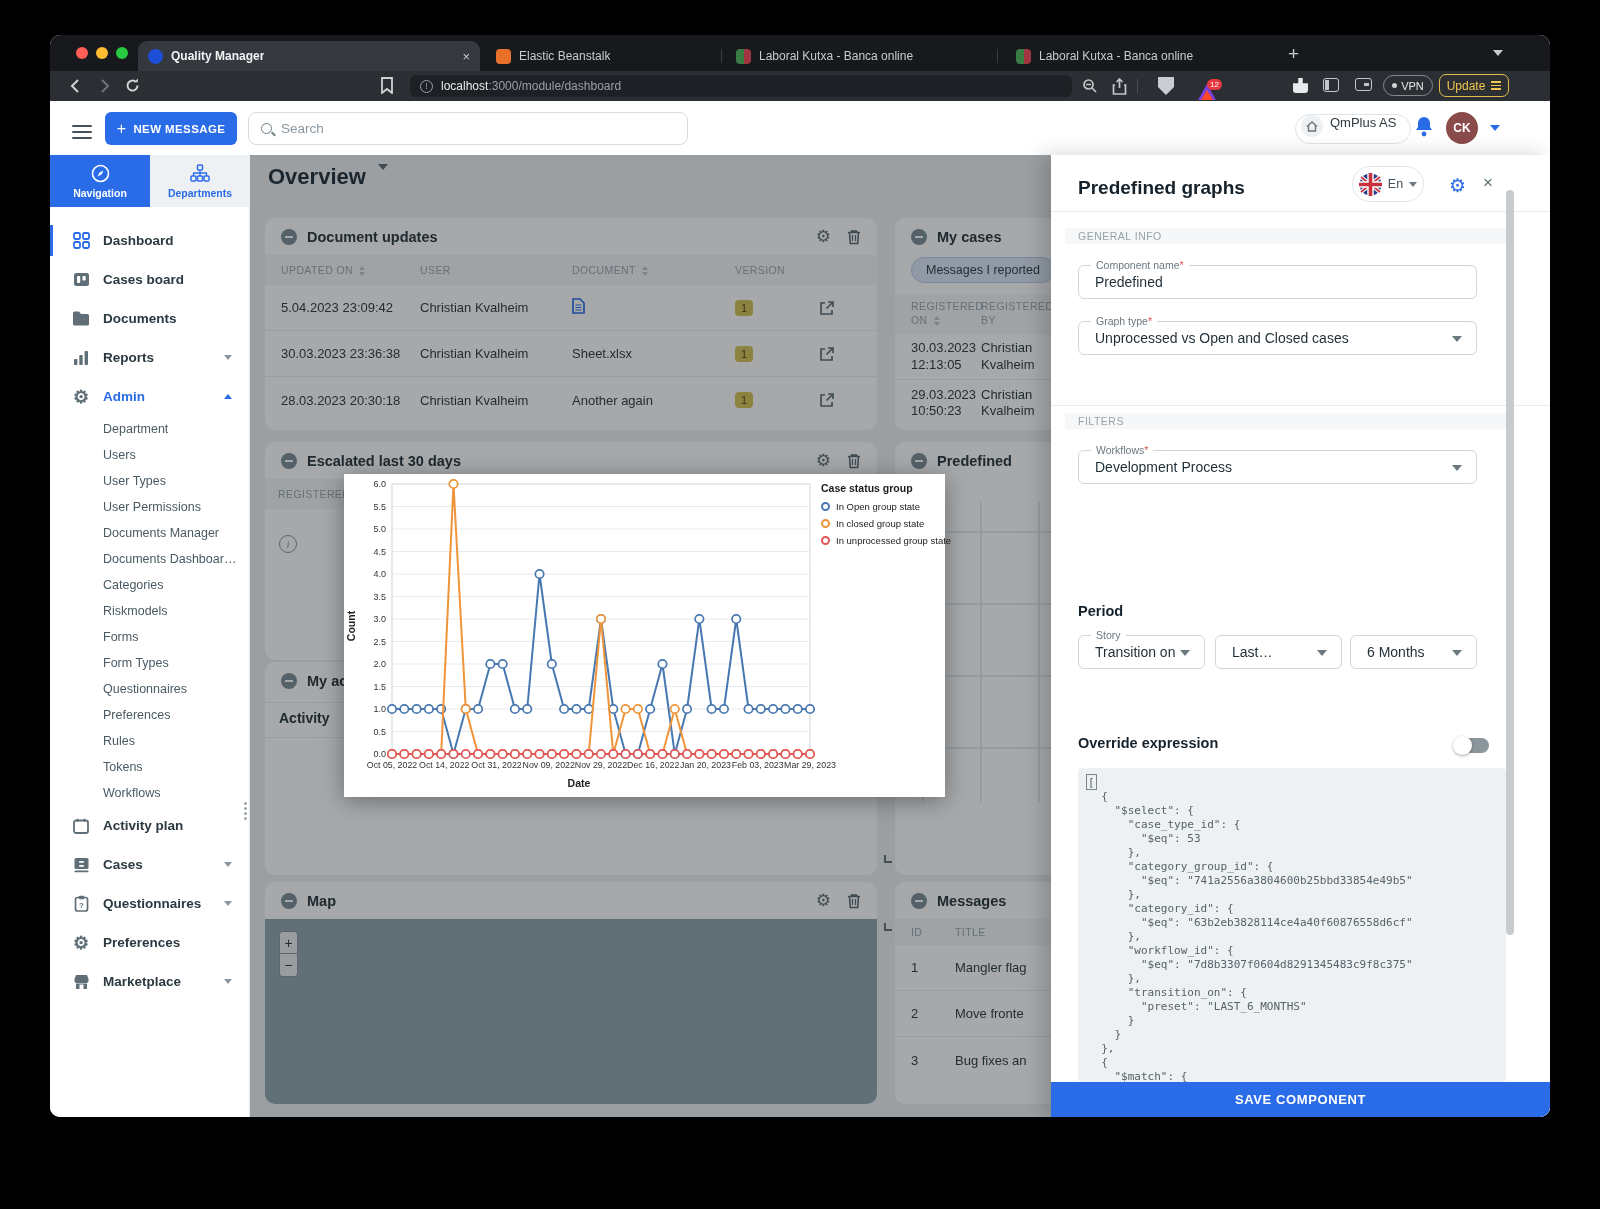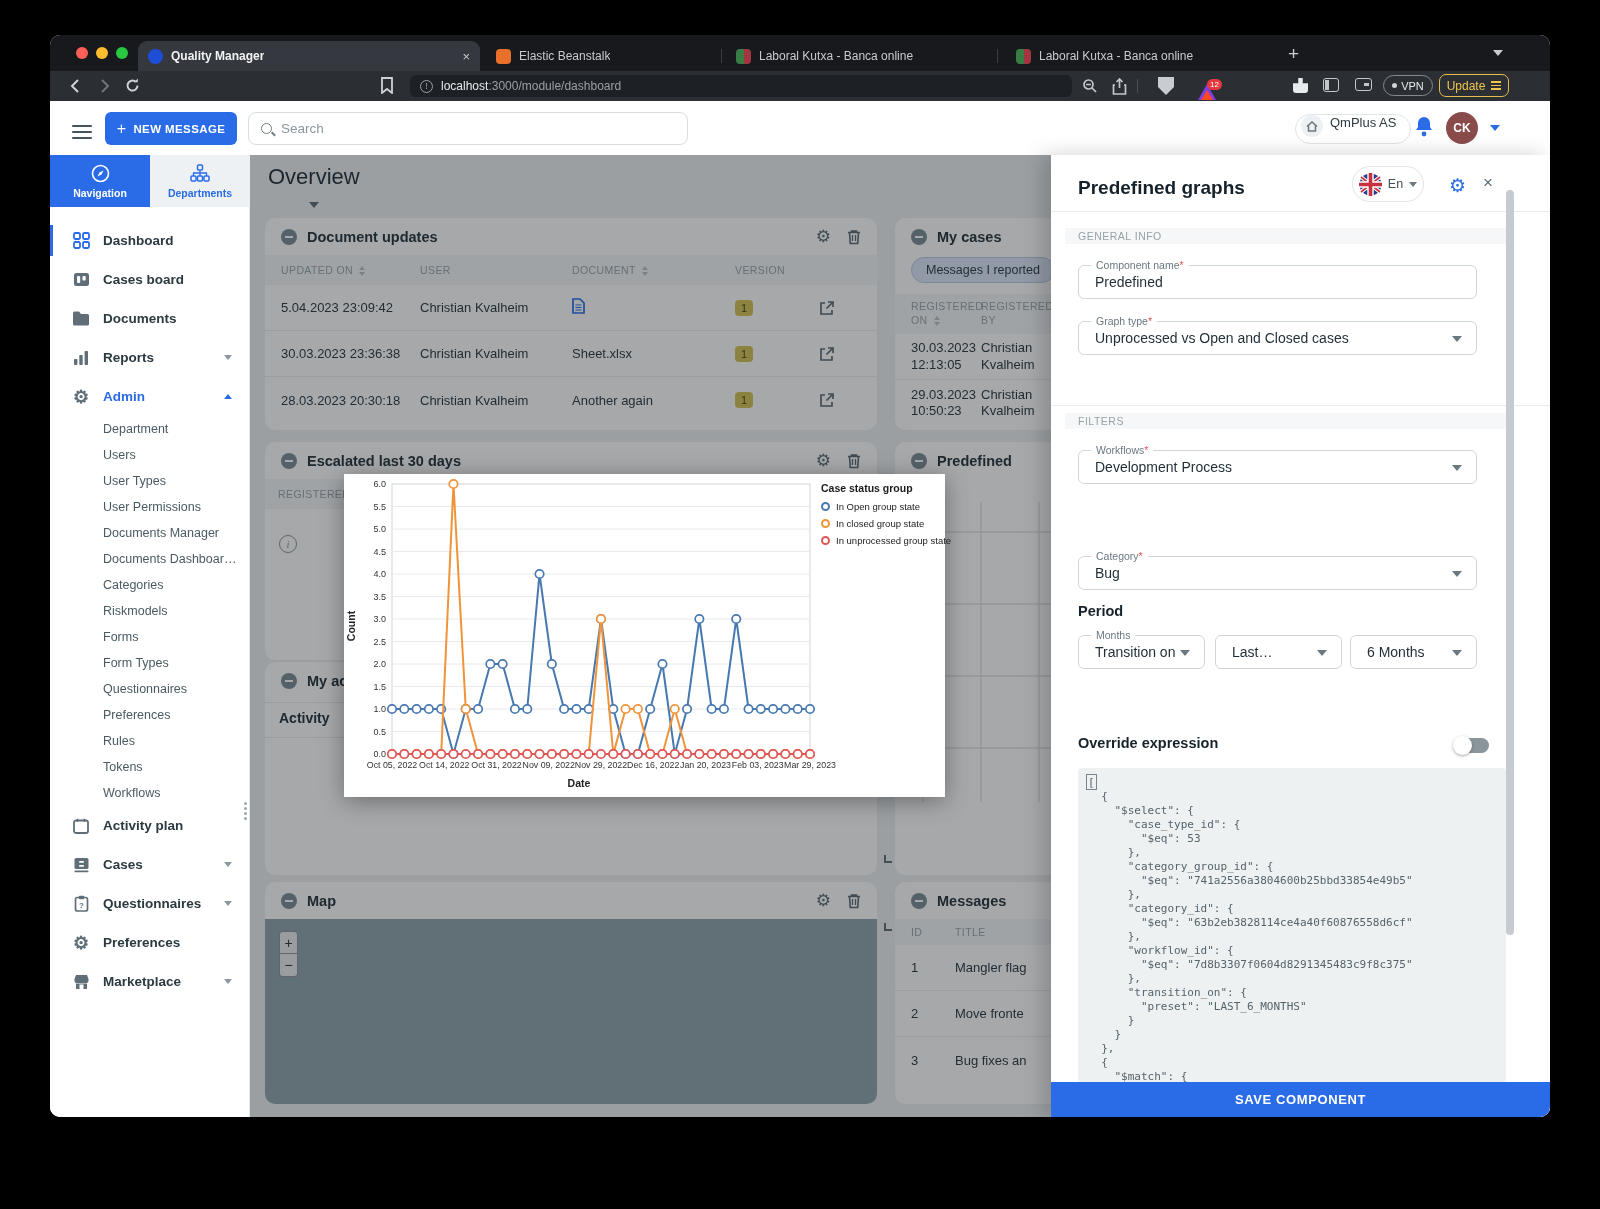--- a/index.html
+++ b/index.html
@@ -61,21 +61,21 @@
   .sb-item.active:before { content:""; position:absolute; left:0; top:4px; bottom:4px; width:3px; background:#2a6ce8; }
   .sb-sub { height:26px; display:flex; align-items:center; padding-left:53px; font-size:12.5px; color:#4a5a63; }
   .sb-chev { position:absolute; right:18px; width:0; height:0; border-left:4.5px solid transparent; border-right:4.5px solid transparent; }
   .chev-dn { border-top:5px solid #8a979f; }
   .chev-up { border-bottom:5px solid #2a6ce8; }
   .sb-grip { position:absolute; left:194px; top:593px; width:5px; }
   .sb-grip i { display:block; width:3px; height:3px; border-radius:50%; background:#9aa5ac; margin:2px 0; }
 
   
   .main { position:absolute; left:200px; top:120px; width:1300px; height:962px; background:#eef0f2; overflow:hidden; }
-  .ovr-title { position:absolute; left:18px; top:9px; font-size:22px; font-weight:normal; color:#1f2d36; display:flex; align-items:center; gap:12px;flex-direction:column; }
+  .ovr-title { position:absolute; left:18px; top:9px; font-size:22px; font-weight:bold; color:#1f2d36; display:flex; gap:12px; }
   .card { position:absolute; background:#fff; border-radius:10px; overflow:hidden; }
   .card-head { position:absolute; left:0; top:0; right:0; height:37px; display:flex; align-items:center; gap:10px; padding:0 16px; }
   .card-title { font-size:14.5px; font-weight:bold; color:#25323a; }
   .minus-ic { width:16px; height:16px; border-radius:50%; background:#7d8d95; position:relative; flex:0 0 auto; }
   .minus-ic:after { content:""; position:absolute; left:4px; top:7px; width:8px; height:2px; background:#fff; }
   .head-tools { margin-left:auto; display:flex; align-items:center; gap:16px; }
   .gear-g { color:#5b6b74; font-size:17px; line-height:1; }
   .tbl-head { background:#f5f7f8; color:#98a5ad; font-size:10.5px; letter-spacing:.4px; display:flex; align-items:center; }
   .tbl-row { display:flex; align-items:center; border-bottom:1px solid #e9edef; color:#2b3940; font-size:13px; }
   .sort { display:inline-flex; flex-direction:column; gap:2px; margin-left:6px; vertical-align:middle; }
@@ -808,30 +808,25 @@
     </div>
 
     <div class="pn-div" style="top:250px"></div>
     <div class="band" style="top:258px">FILTERS</div>
 
     <div class="fld" style="top:295px">
       <span class="fld-label"><span>Workflows</span><span class="req">*</span></span>
       <span class="fld-value">Development Process</span>
       <span class="fld-caret"></span>
     </div>
-    <div class="fld" style="top:401px">
-      <span class="fld-label"><span>Category</span><span class="req">*</span></span>
-      <span class="fld-value">Bug</span>
-      <span class="fld-caret"></span>
-    </div>
 
     <div class="period-h" style="top:448px">Period</div>
 
     <div class="fld" style="top:480px;width:127px">
-      <span class="fld-label">Months</span>
+      <span class="fld-label">Story</span>
       <span class="fld-value">Transition on</span>
       <span class="fld-caret"></span>
     </div>
     <div class="fld" style="top:480px;left:164px;width:127px">
       <span class="fld-value">Last…</span>
       <span class="fld-caret"></span>
     </div>
     <div class="fld" style="top:480px;left:299px;width:127px">
       <span class="fld-value">6 Months</span>
       <span class="fld-caret"></span>

